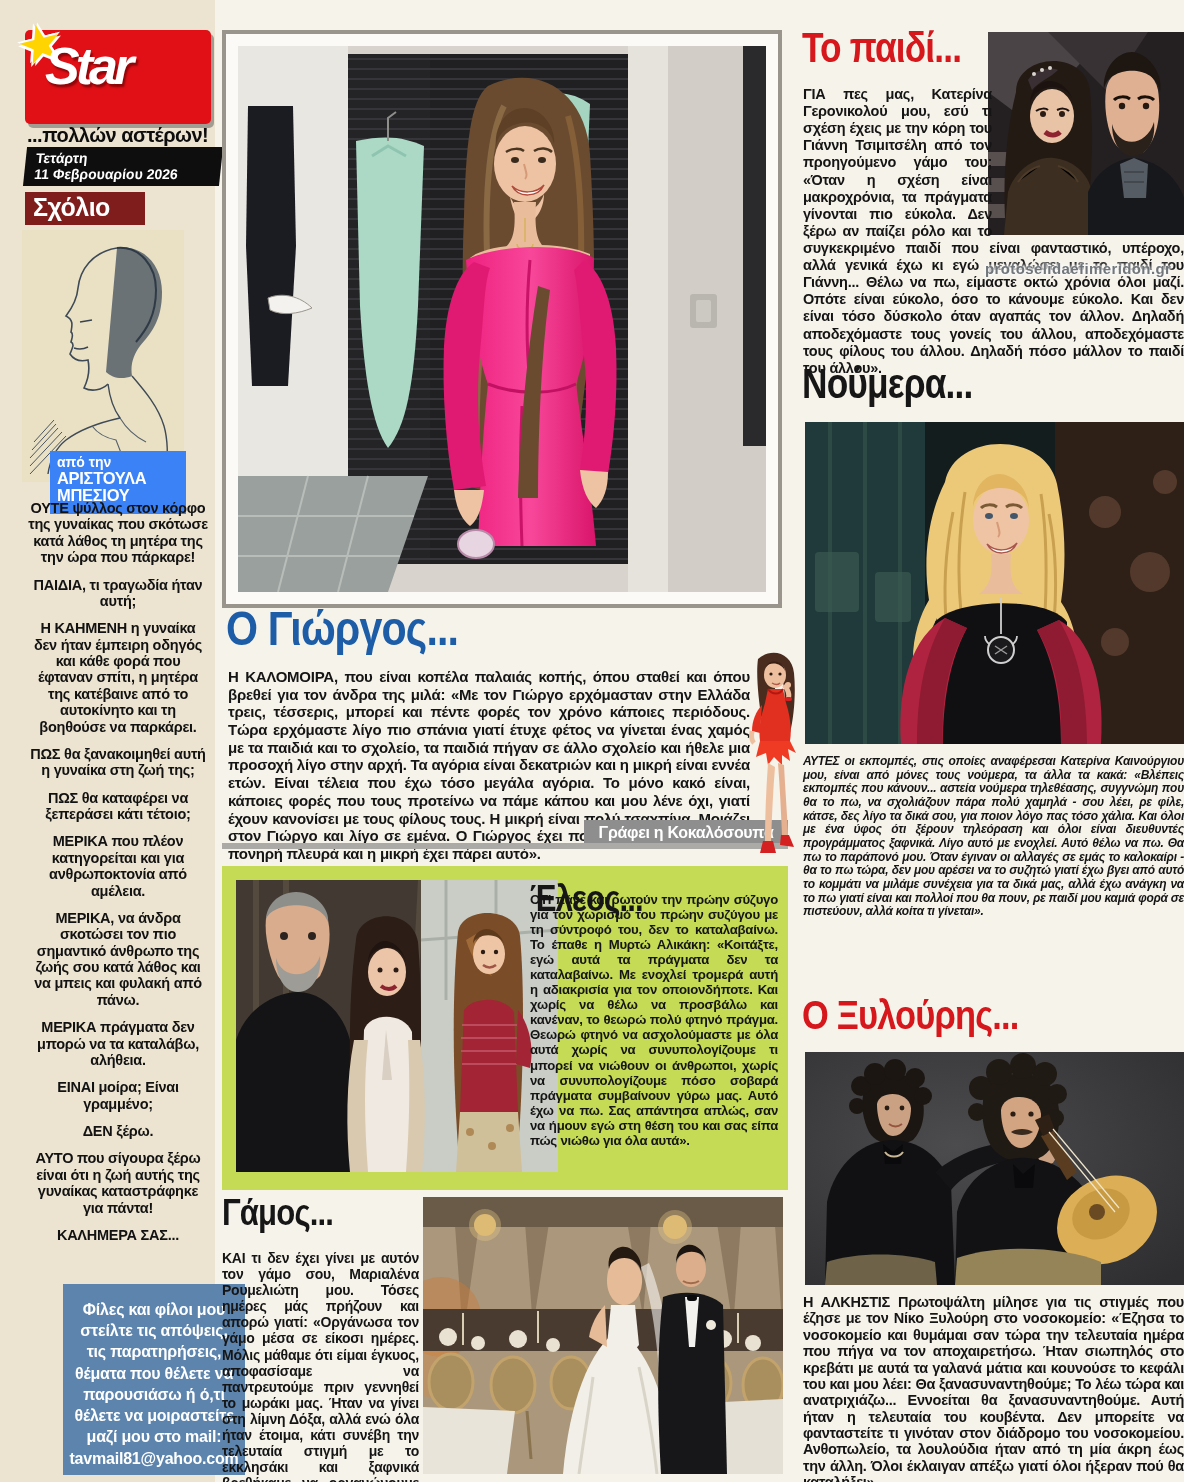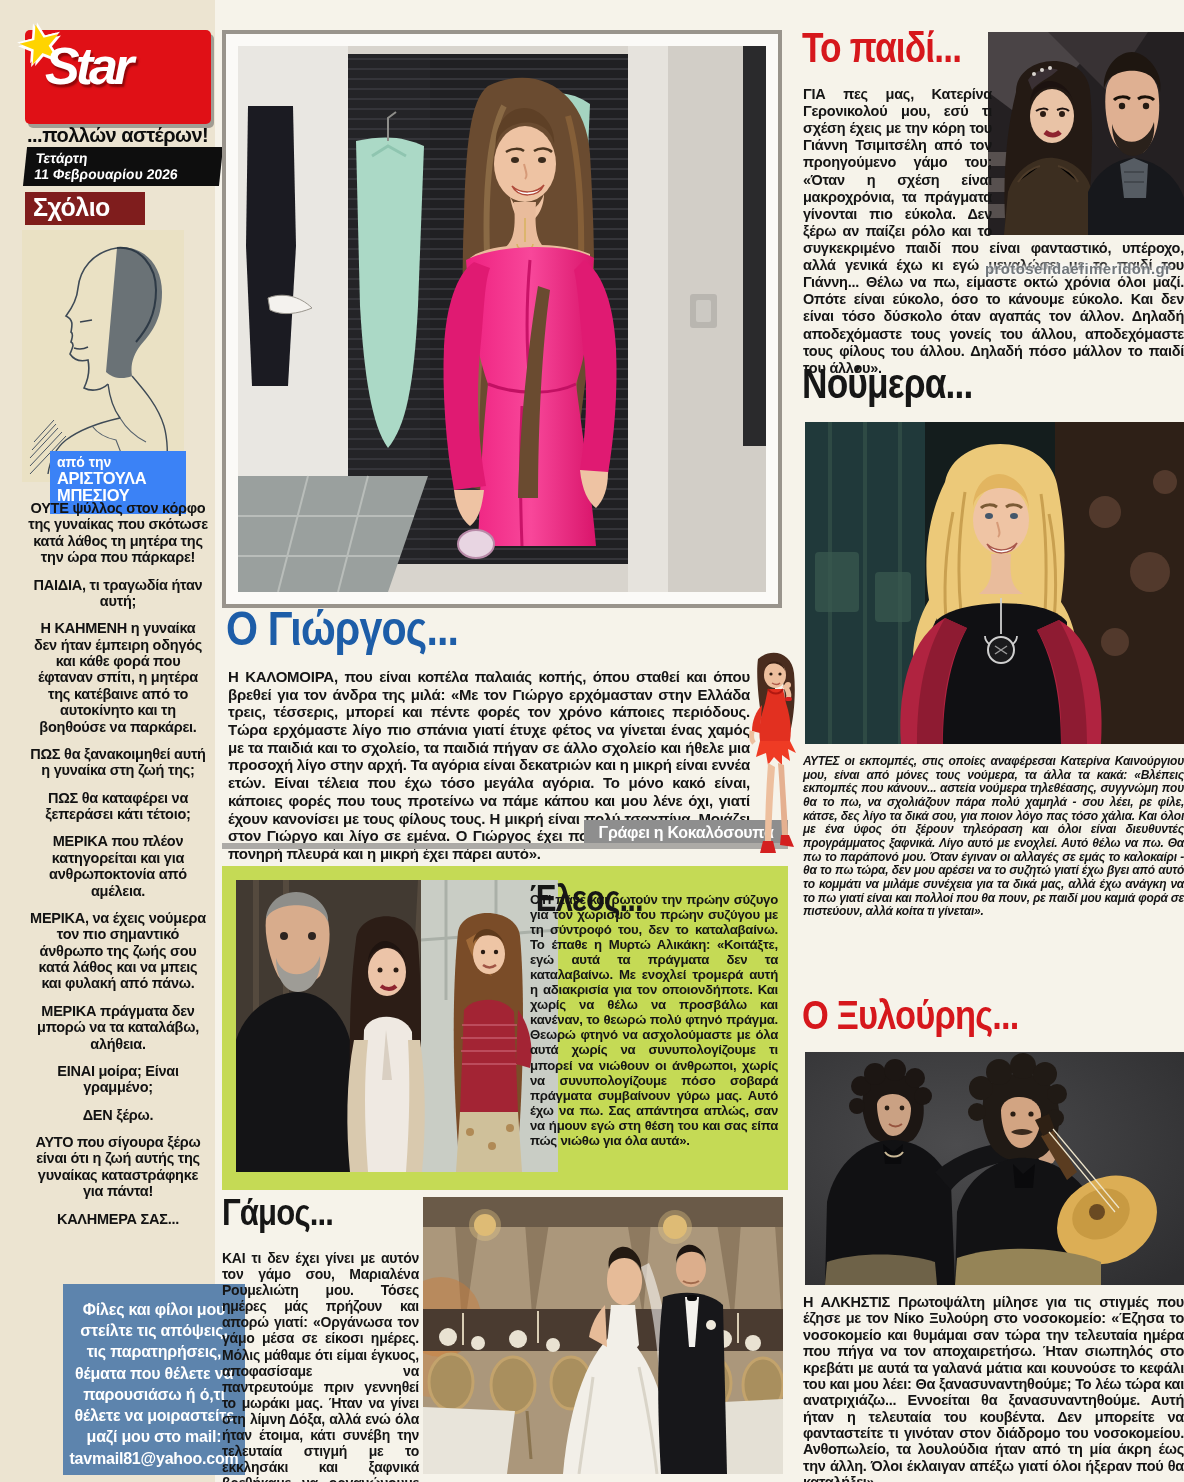--- a/index.html
+++ b/index.html
@@ -130,21 +130,21 @@
       <p class="cpar"><b class="lead">ΠΑΙΔΙΑ,</b> <span>τι τραγωδία ήταν αυτή;</span></p>
 
       <p class="cpar"><b class="lead">Η ΚΑΗΜΕΝΗ</b> <span>η γυναίκα δεν ήταν έμπειρη οδηγός και κάθε φορά που έφταναν σπίτι, η μητέρα της κατέβαινε από το αυτοκίνητο και τη βοηθούσε να παρκάρει.</span></p>
 
       <p class="cpar"><b class="lead">ΠΩΣ</b> <span>θα ξανακοιμηθεί αυτή η γυναίκα στη ζωή της;</span></p>
 
       <p class="cpar"><b class="lead">ΠΩΣ</b> <span>θα καταφέρει να ξεπεράσει κάτι τέτοιο;</span></p>
 
       <p class="cpar"><b class="lead">ΜΕΡΙΚΑ</b> <span>που πλέον κατηγορείται και για ανθρωποκτονία από αμέλεια.</span></p>
 
-      <p class="cpar"><b class="lead">ΜΕΡΙΚΑ,</b> <span>να έχεις νούμερα τον πιο σημαντικό άνθρωπο της ζωής σου κατά λάθος και να μπεις και φυλακή από πάνω.</span></p>
+      <p class="cpar"><b class="lead">ΜΕΡΙΚΑ,</b> <span>να άνδρα σκοτώσει τον πιο σημαντικό άνθρωπο της ζωής σου κατά λάθος και να μπεις και φυλακή από πάνω.</span></p>
 
       <p class="cpar"><b class="lead">ΜΕΡΙΚΑ</b> <span>πράγματα δεν μπορώ να τα καταλάβω, αλήθεια.</span></p>
 
       <p class="cpar"><b class="lead">ΕΙΝΑΙ</b> <span>μοίρα; Είναι γραμμένο;</span></p>
 
       <p class="cpar"><b class="lead">ΔΕΝ</b> <span>ξέρω.</span></p>
 
       <p class="cpar"><b class="lead">ΑΥΤΟ</b> <span>που σίγουρα ξέρω είναι ότι η ζωή αυτής της γυναίκας καταστράφηκε για πάντα!</span></p>
 
       <p class="cpar"><b class="lead">ΚΑΛΗΜΕΡΑ ΣΑΣ...</b> <span></span></p>

